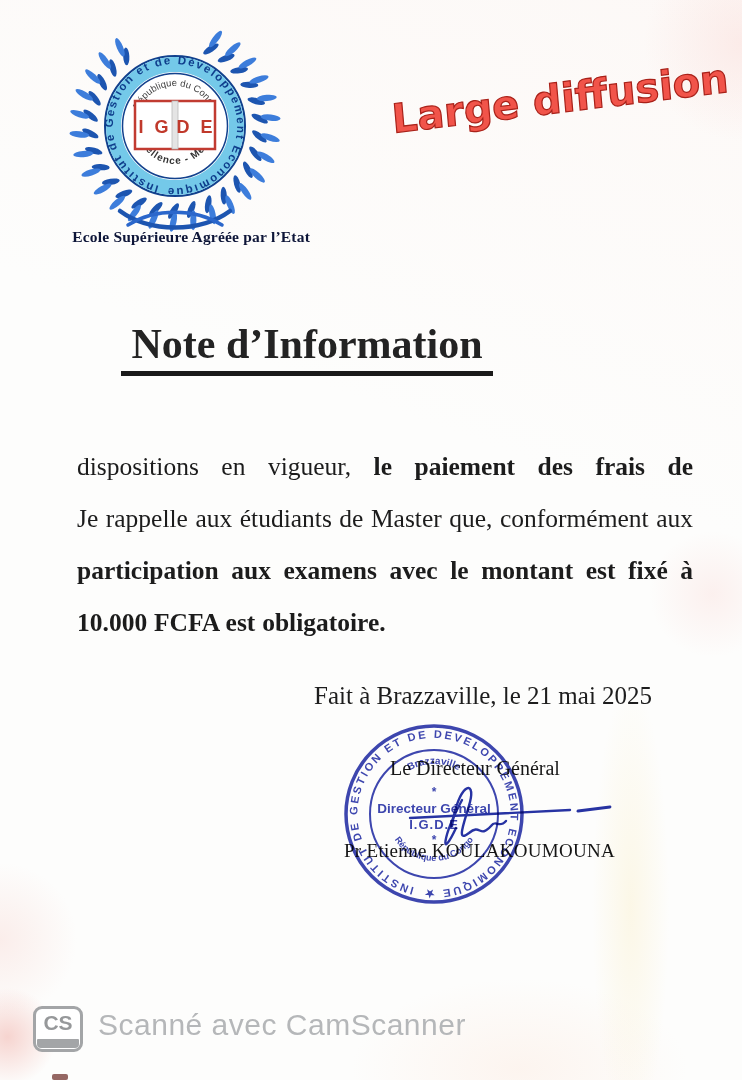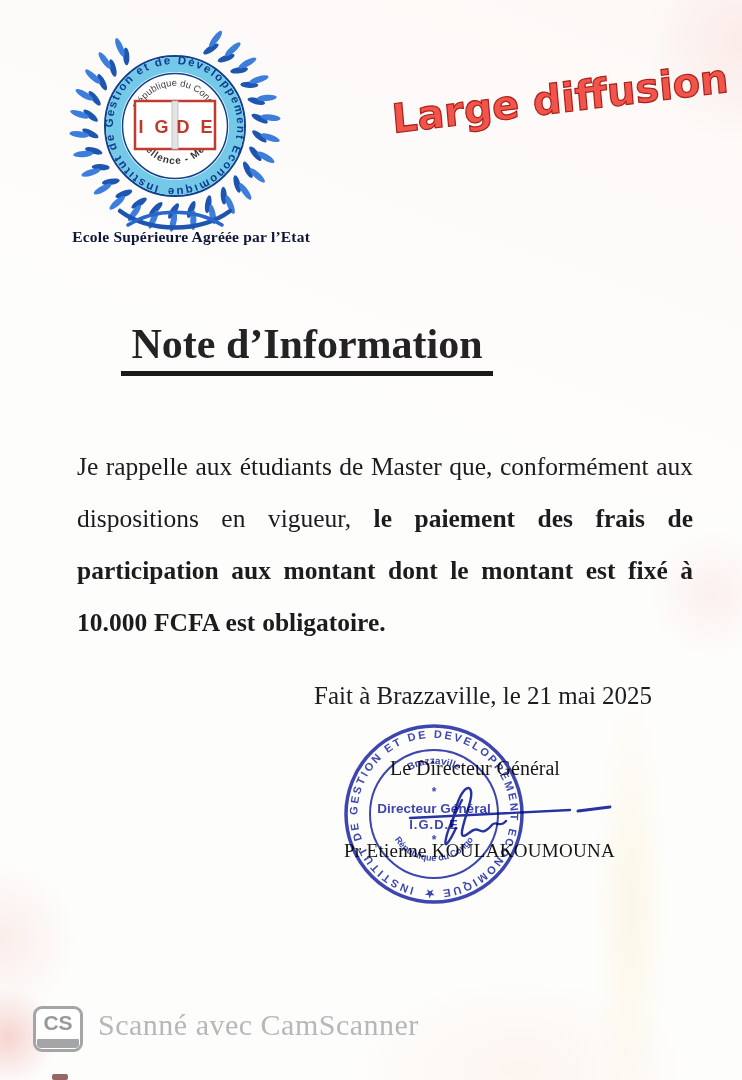--- a/index.html
+++ b/index.html
@@ -50,21 +50,21 @@
   #sig-svg{left:392px;top:752px;z-index:3;mix-blend-mode:multiply;}
   #name-line{left:344px;top:840px;font-size:19px;color:#151515;z-index:1;white-space:nowrap;letter-spacing:.3px;}
 
   
   #cs-icon{left:33px;top:1006px;width:50px;height:46px;border:3px solid #a3a5a7;
     border-radius:9px;background:#fff;box-sizing:border-box;padding-left:8px;}
   #cs-icon .cs-letters{position:absolute;left:0;right:0;top:2px;text-align:center;
     font-family:"Liberation Sans",sans-serif;font-weight:bold;font-size:21px;color:#96989a;}
   #cs-icon .cs-bar{position:absolute;left:1px;right:1px;bottom:1px;height:9px;
     background:#a3a5a7;border-radius:1px 1px 4px 4px;}
-  #footer-label{left:98px;top:1008px;font-family:Liberation Serif, serif;
+  #footer-label{left:98px;top:1008px;font-family:Liberation Sans, sans-serif;
     font-size:30px;color:#b5b7b9;letter-spacing:.5px;white-space:nowrap;}
 
   #corner-sliver{left:52px;top:1074px;width:16px;height:6px;background:#713430;
     border-radius:2px;opacity:.75;}
 
   svg text{font-family:"Liberation Sans",sans-serif;}
 </style>
 </head>
 <body>
 
@@ -156,27 +156,27 @@
   <div class="abs" id="logo-subtitle">Ecole Supérieure Agréée par l’Etat</div>
 
   <div class="abs" id="annotation">Large diffusion</div>
 
   <div class="abs" id="title-row">
     <span>Note d’Information</span>
   </div>
 
   <div class="abs" id="body-text">
     <div class="jline">
+      <span>dispositions en vigueur, </span><span class="b">le paiement des frais de</span>
+    </div>
+    <div class="jline">
       <span>Je rappelle aux étudiants de Master que, conformément aux</span><span class="b"></span>
     </div>
     <div class="jline">
-      <span>dispositions en vigueur, </span><span class="b">le paiement des frais de</span>
-    </div>
-    <div class="jline">
-      <span></span><span class="b">participation aux montant dont le montant est fixé à</span>
+      <span></span><span class="b">participation aux examens avec le montant est fixé à</span>
     </div>
     <div class="jline jlast">
       <span></span><span class="b">10.000 FCFA est obligatoire.</span>
     </div>
   </div>
 
   <div class="abs" id="dateline">Fait à Brazzaville, le 21 mai 2025</div>
 
   <div class="abs" id="role-line">Le Directeur Général</div>
   <div class="abs" id="name-line">Pr Etienne KOULAKOUMOUNA</div>

